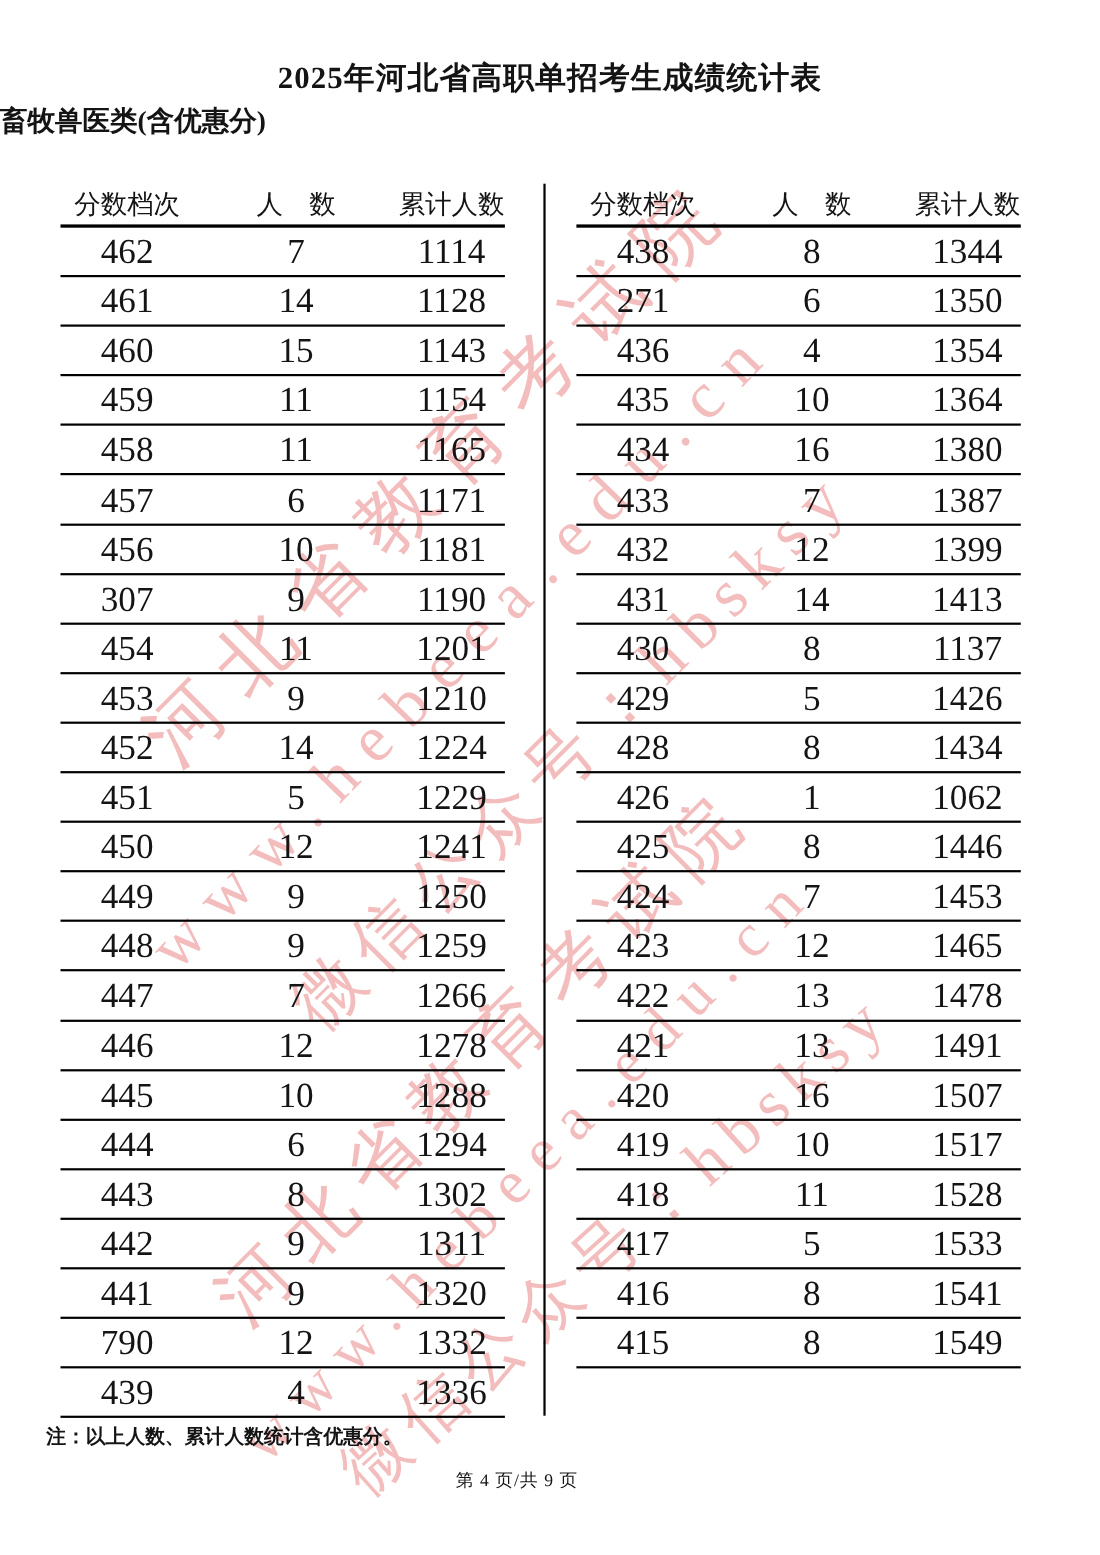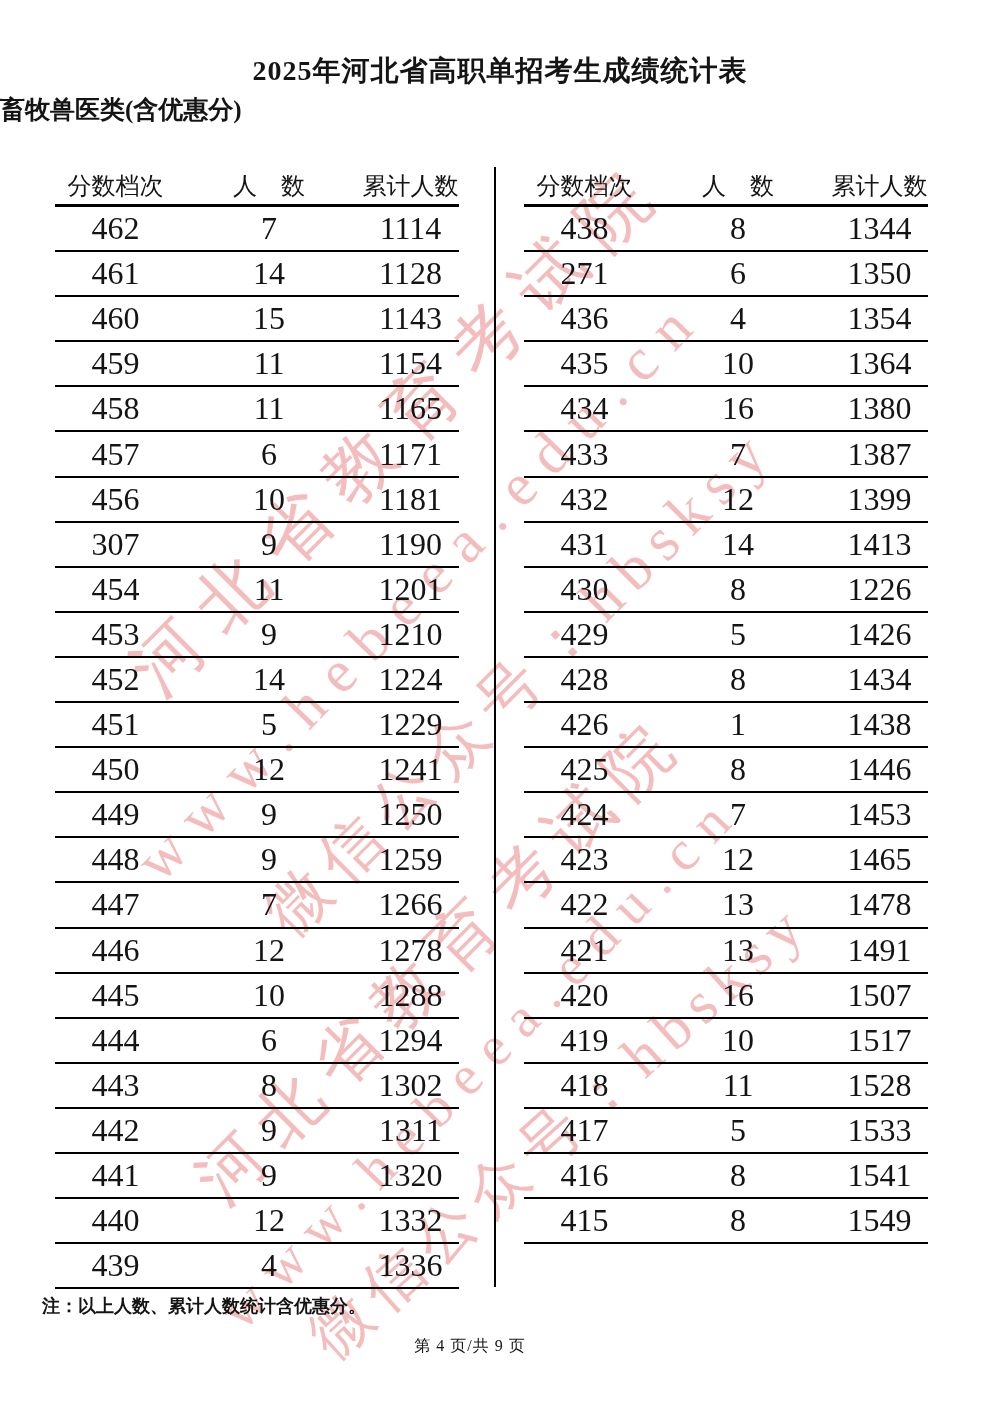--- a/index.html
+++ b/index.html
@@ -204,21 +204,21 @@
           <span class="tcell">442</span>
           <span class="tcell">9</span>
           <span class="tcell">1311</span>
         </div>
         <div class="trow">
           <span class="tcell">441</span>
           <span class="tcell">9</span>
           <span class="tcell">1320</span>
         </div>
         <div class="trow">
-          <span class="tcell">440</span>
+          <span class="tcell">790</span>
           <span class="tcell">12</span>
           <span class="tcell">1332</span>
         </div>
         <div class="trow">
           <span class="tcell">439</span>
           <span class="tcell">4</span>
           <span class="tcell">1336</span>
         </div>
       </div>
   </div>
@@ -268,36 +268,36 @@
           <span class="tcell">1399</span>
         </div>
         <div class="trow">
           <span class="tcell">431</span>
           <span class="tcell">14</span>
           <span class="tcell">1413</span>
         </div>
         <div class="trow">
           <span class="tcell">430</span>
           <span class="tcell">8</span>
-          <span class="tcell">1226</span>
+          <span class="tcell">1137</span>
         </div>
         <div class="trow">
           <span class="tcell">429</span>
           <span class="tcell">5</span>
           <span class="tcell">1426</span>
         </div>
         <div class="trow">
           <span class="tcell">428</span>
           <span class="tcell">8</span>
           <span class="tcell">1434</span>
         </div>
         <div class="trow">
           <span class="tcell">426</span>
           <span class="tcell">1</span>
-          <span class="tcell">1438</span>
+          <span class="tcell">1062</span>
         </div>
         <div class="trow">
           <span class="tcell">425</span>
           <span class="tcell">8</span>
           <span class="tcell">1446</span>
         </div>
         <div class="trow">
           <span class="tcell">424</span>
           <span class="tcell">7</span>
           <span class="tcell">1453</span>

